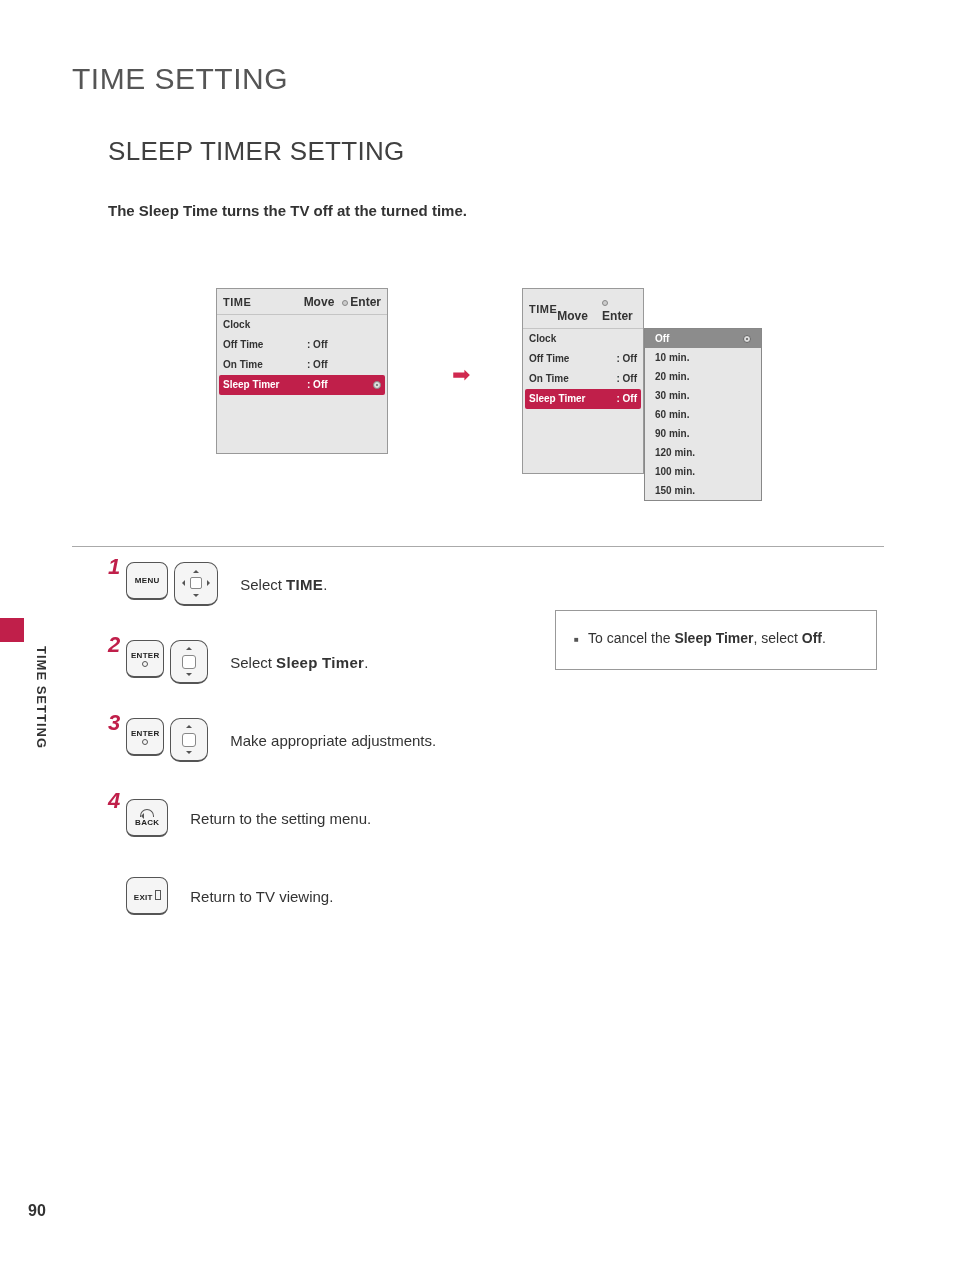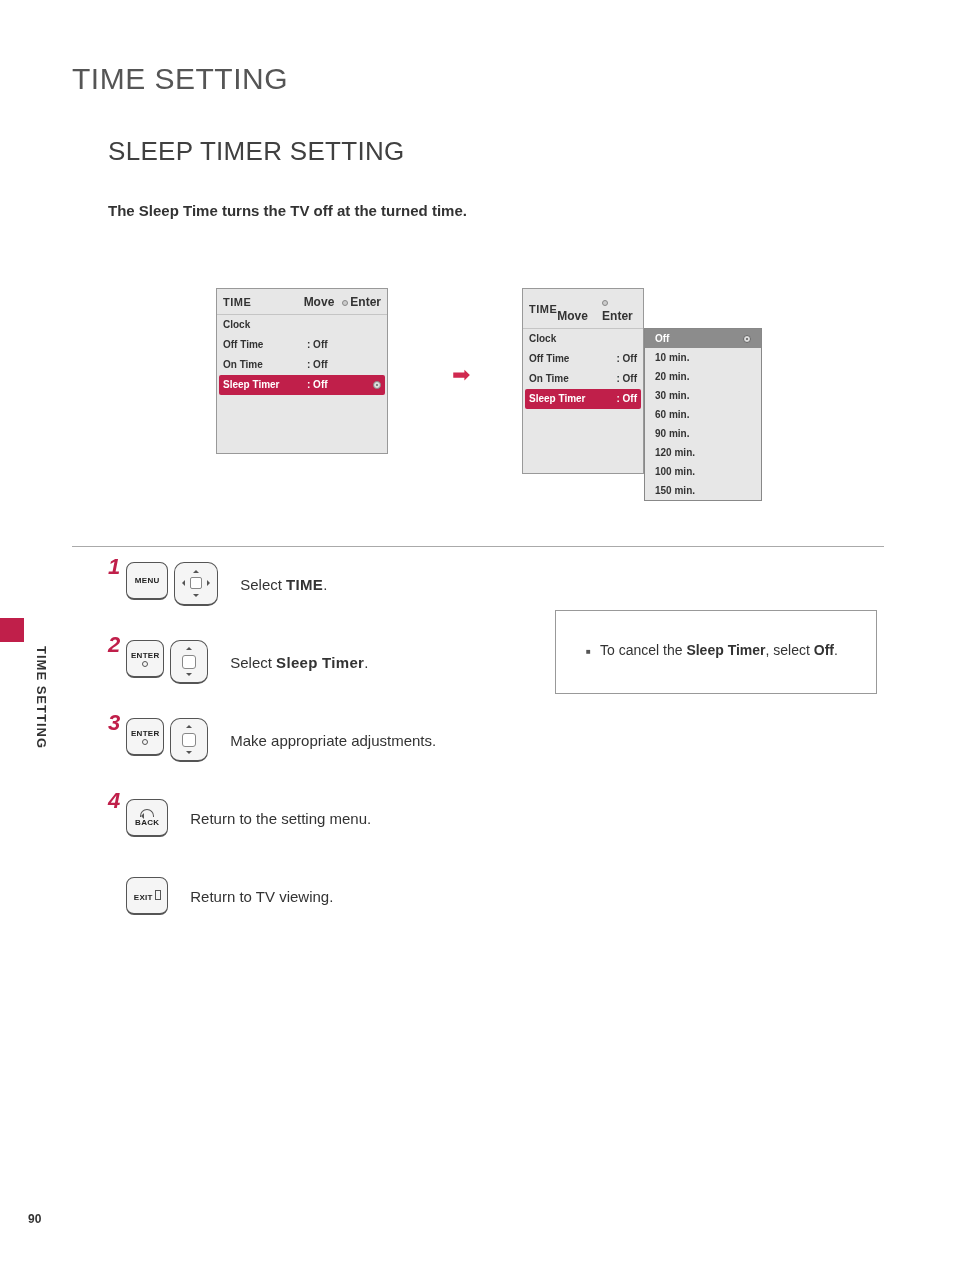--- a/index.html
+++ b/index.html
@@ -139,21 +139,21 @@
   
   .notes {
     position: absolute;
     left: 555px; top: 610px;
     width: 322px;
     border: 1px solid #999;
     padding: 12px 14px 16px 14px;
     font-size: 14px;
     line-height: 22px;
   }
-  .notes ul { list-style: none; margin:16px; padding:0; }
+  .notes ul { list-style: none; margin:4px; padding:0; }
   .notes li { position:relative; padding-left: 14px; margin-bottom:4px;}
   .notes li::before { content:"■"; position:absolute; left:0; top:2px; font-size:8px; color:#555;}
   .notes b { font-weight:700; }
 
   
   .side-tab {
     position: absolute;
     left: 0; top: 618px;
     width: 24px; height: 24px;
     background: #c01f4a;
@@ -162,22 +162,22 @@
     position:absolute;
     left: 34px; top: 646px;
     writing-mode: vertical-rl;
     font-size: 13px;
     font-weight:600;
     letter-spacing: 1px;
     color:#333;
   }
   .page-num {
     position:absolute;
-    left: 28px; bottom: 46px;
-    font-size: 12px;
+    left: 28px; bottom: 52px;
+    font-size: 16px;
     font-weight:700;
   }
 </style>
 </head>
 <body>
 
 <div class="page-title">TIME SETTING</div>
 <div class="section-title">SLEEP TIMER SETTING</div>
 
 <div class="intro">

